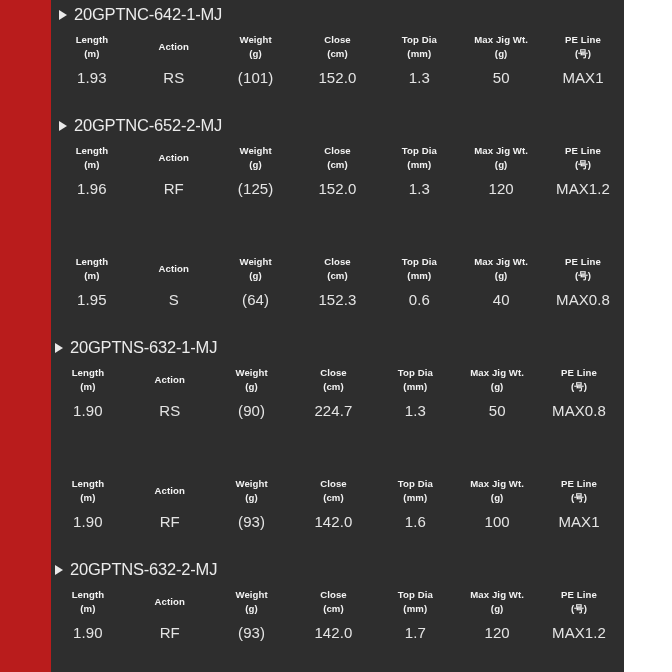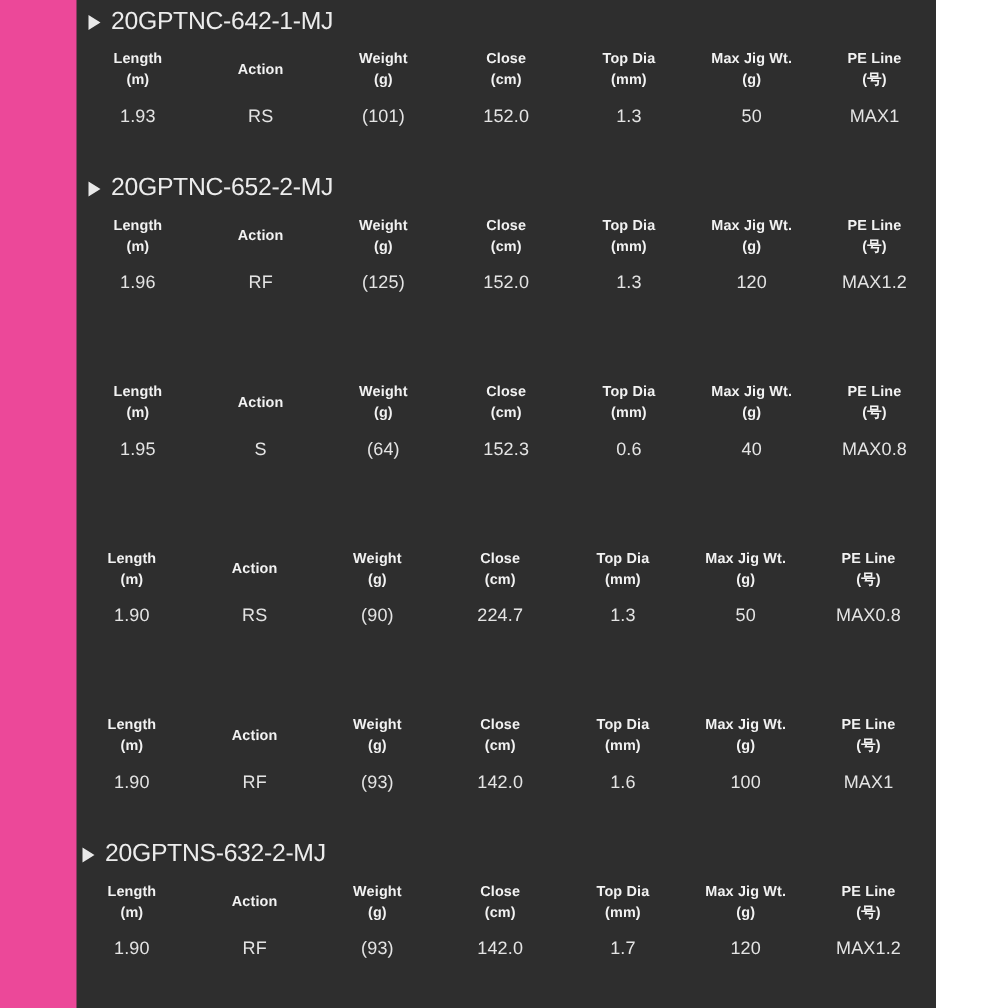--- a/index.html
+++ b/index.html
@@ -13,21 +13,21 @@
     height: 672px;
     overflow: hidden;
     font-family: "Liberation Sans", "DejaVu Sans", sans-serif;
     -webkit-font-smoothing: antialiased;
   }
 
   #page {
     position: relative;
     width: 572px;
     height: 672px;
-    background: #ec4899;
+    background: #b91c1c;
     padding-left: 39px;
   }
 
   
   #spec-panel {
     position: absolute;
     left: 51px;
     top: 0px;
     width: 573px;
     height: 672px;
@@ -99,21 +99,21 @@
 
   .hdr-unit {
     display: block;
     font-size: 9.6px;
     font-weight: 700;
     margin-top: 1px;
   }
 
   .spec-table td {
     color: #e4e4e4;
-    font-size: 12px;
+    font-size: 15px;
     font-weight: 400;
     text-align: center;
     vertical-align: middle;
     height: 26px;
     padding: 0;
     letter-spacing: 0.1px;
   }
 
   
   .spec-block.shift .spec-table { left: -4px; }
@@ -234,20 +234,24 @@
             <td>152.3</td>
             <td>0.6</td>
             <td>40</td>
             <td>MAX0.8</td>
           </tr>
         </tbody>
       </table>
     </div>
 
     <div class="spec-block shift">
+      <div class="block-title shift">
+        <span class="tri-icon"></span>
+        <span class="title-text">20GPTNS-632-1-MJ</span>
+      </div>
       <table class="spec-table">
         <colgroup>
             <col>
             <col>
             <col>
             <col>
             <col>
             <col>
             <col>
           </colgroup>

